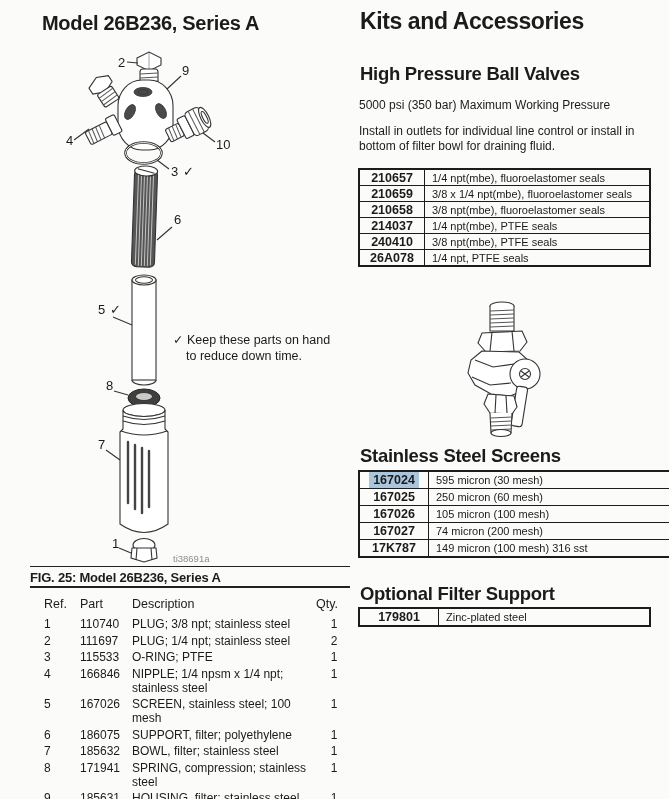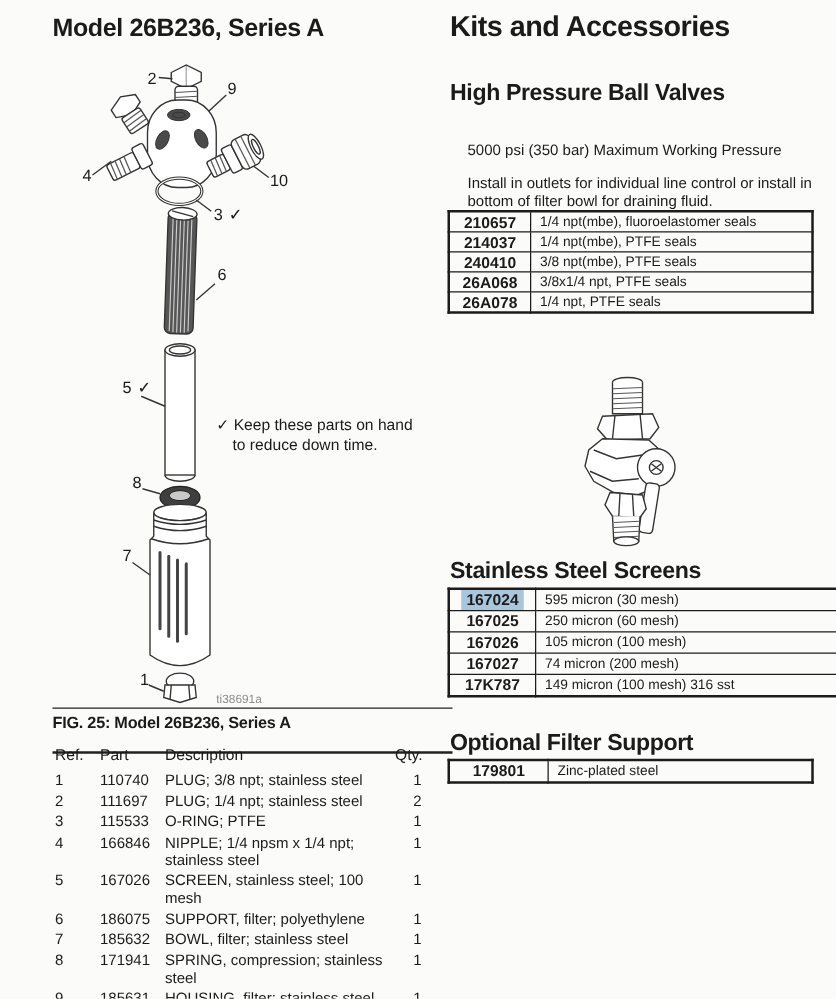--- a/index.html
+++ b/index.html
@@ -15,21 +15,21 @@
   .left-col{left:30px;width:322px;height:791px;}
   .right-col{left:358px;width:296px;height:791px;}
 
   
   .page-title{position:absolute;left:12px;top:4px;margin:0;font-size:20px;font-weight:bold;letter-spacing:-0.3px;}
   .kits-title{position:absolute;left:2px;top:0;margin:0;font-size:23px;font-weight:bold;letter-spacing:-0.4px;}
   .section-h{position:absolute;left:2px;margin:0;font-size:18.5px;font-weight:bold;letter-spacing:-0.3px;}
   .h-ballvalves{top:55px;}
   .h-screens{top:437px;}
   .h-support{top:575px;}
-  .body-text{position:absolute;left:0;margin:16px;font-size:12px;line-height:15px;}
+  .body-text{position:absolute;left:0;margin:1px;font-size:12px;line-height:15px;}
   .t-pressure{top:89px;}
   .t-install{top:115px;width:294px;}
 
   
   table.acc{border-collapse:collapse;position:absolute;left:0;table-layout:fixed;}
   table.acc{border:2px solid #1c1c1c;padding-left:40px;}
   table.acc td{border:1px solid #1c1c1c;font-size:11px;padding:0;}
   table.acc td.pn{font-weight:bold;text-align:center;font-size:12.5px;}
   table.acc td.ds{padding-left:7px;white-space:nowrap;overflow:hidden;}
   .tbl-ballvalves{top:160px;width:293px;}
@@ -43,22 +43,22 @@
   .tbl-support td.pn{width:78px;}
   .hl{padding:1px 4px;}
 
   
   .valve-art{position:absolute;left:90px;top:289px;}
 
   
   .fig-caption{
     position:absolute;left:0;top:558px;width:320px;
     border-top:1.5px solid #222;border-bottom:2.5px solid #222;
-    padding:3px 0 16px 0;
-    font-size:13px;font-weight:bold;letter-spacing:-0.2px;margin-left:12px;
+    padding:3px 0 1px 0;
+    font-size:13px;font-weight:bold;letter-spacing:-0.2px;
   }
 
   
   table.parts{position:absolute;left:14px;top:589px;width:308px;border-collapse:collapse;table-layout:fixed;}
   table.parts th{font-size:12.5px;font-weight:normal;text-align:left;padding:0 0 6px 0;}
   table.parts td{font-size:12px;line-height:14px;vertical-align:top;padding:0 0 2.5px 0;}
   .c-ref{width:36px;}
   .c-part{width:52px;}
   .c-desc{width:184px;}
   .c-qty{width:36px;text-align:center;}
@@ -299,30 +299,34 @@
   <p class="body-text t-pressure">5000 psi (350 bar) Maximum Working Pressure</p>
   <p class="body-text t-install">Install in outlets for individual line control or install in bottom of filter bowl for draining fluid.</p>
 
   <table class="acc tbl-ballvalves">
     <tbody>
       <tr>
         <td class="pn">210657</td>
         <td class="ds">1/4 npt(mbe), fluoroelastomer seals</td>
       </tr>
       <tr>
+        <td class="pn">210659</td>
+        <td class="ds">3/8 x 1/4 npt(mbe), fluoroelastomer seals</td>
+      </tr>
+      <tr>
+        <td class="pn">210658</td>
+        <td class="ds">3/8 npt(mbe), fluoroelastomer seals</td>
+      </tr>
+      <tr>
         <td class="pn">214037</td>
         <td class="ds">1/4 npt(mbe), PTFE seals</td>
       </tr>
       <tr>
         <td class="pn">240410</td>
         <td class="ds">3/8 npt(mbe), PTFE seals</td>
-      </tr>
-      <tr>
-        <td class="pn">26A068</td>
-        <td class="ds">3/8x1/4 npt, PTFE seals</td>
       </tr>
       <tr>
         <td class="pn">26A078</td>
         <td class="ds">1/4 npt, PTFE seals</td>
       </tr>
     </tbody>
   </table>
 
   <svg class="valve-art" width="150" height="152" viewBox="0 0 150 152" xmlns="http://www.w3.org/2000/svg">
     <g>

